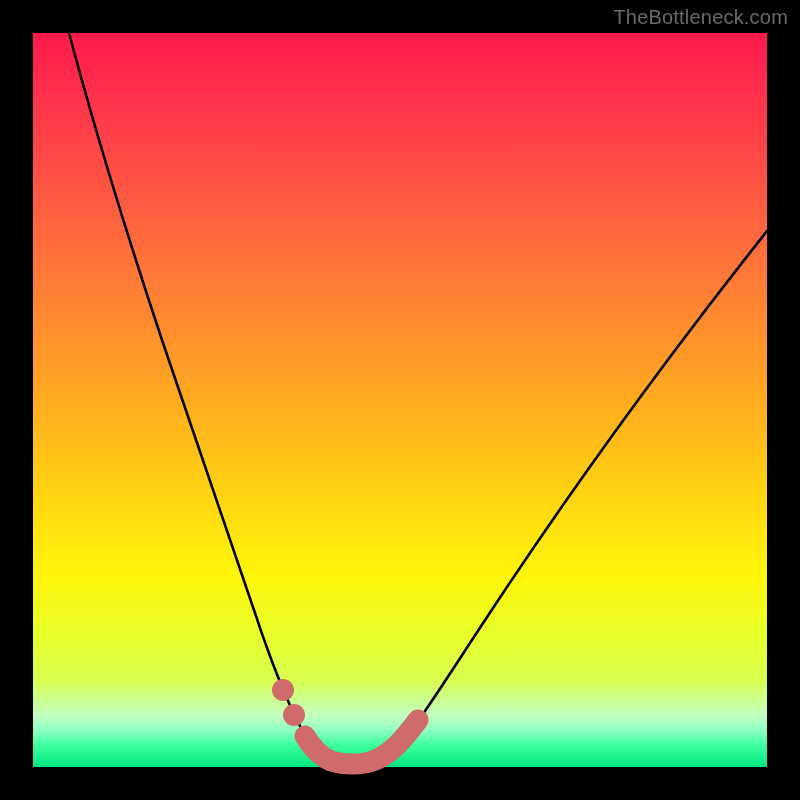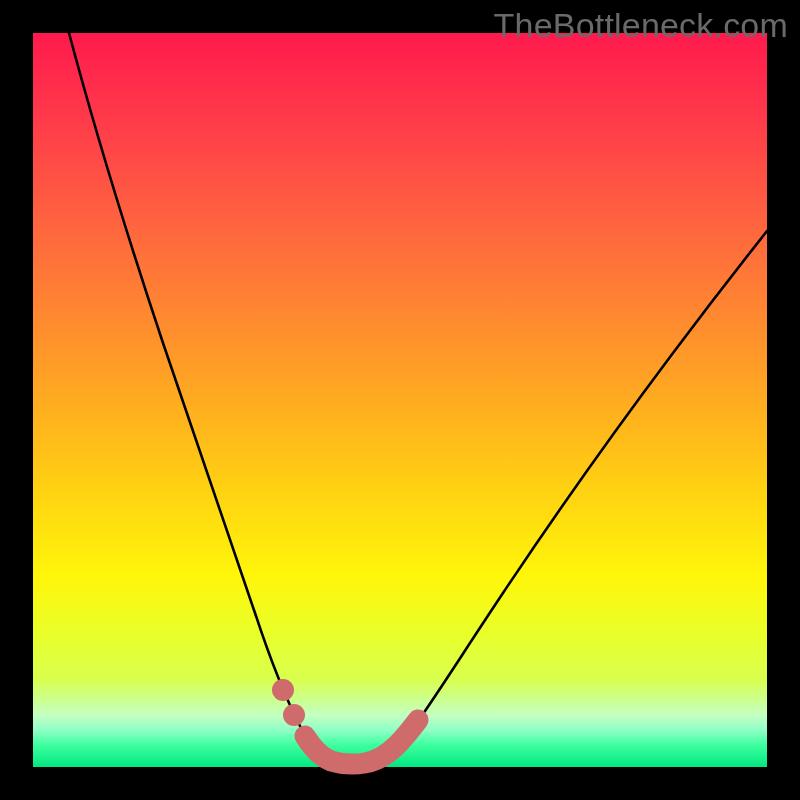--- a/index.html
+++ b/index.html
@@ -39,21 +39,21 @@
       #c3ffc3 93%,
       #8effc5 95%,
       #3effa0 97%,
       #00e880 100%
     );
   }
   .watermark {
     position: absolute;
     top: 6px;
     right: 12px;
-    font-size: 34px;
+    font-size: 20px;
     font-weight: 400;
     color: #6a6a6a;
     letter-spacing: 0.2px;
     user-select: none;
   }
   .curve-svg {
     position: absolute;
     left: 33px;
     top: 33px;
     width: 734px;

